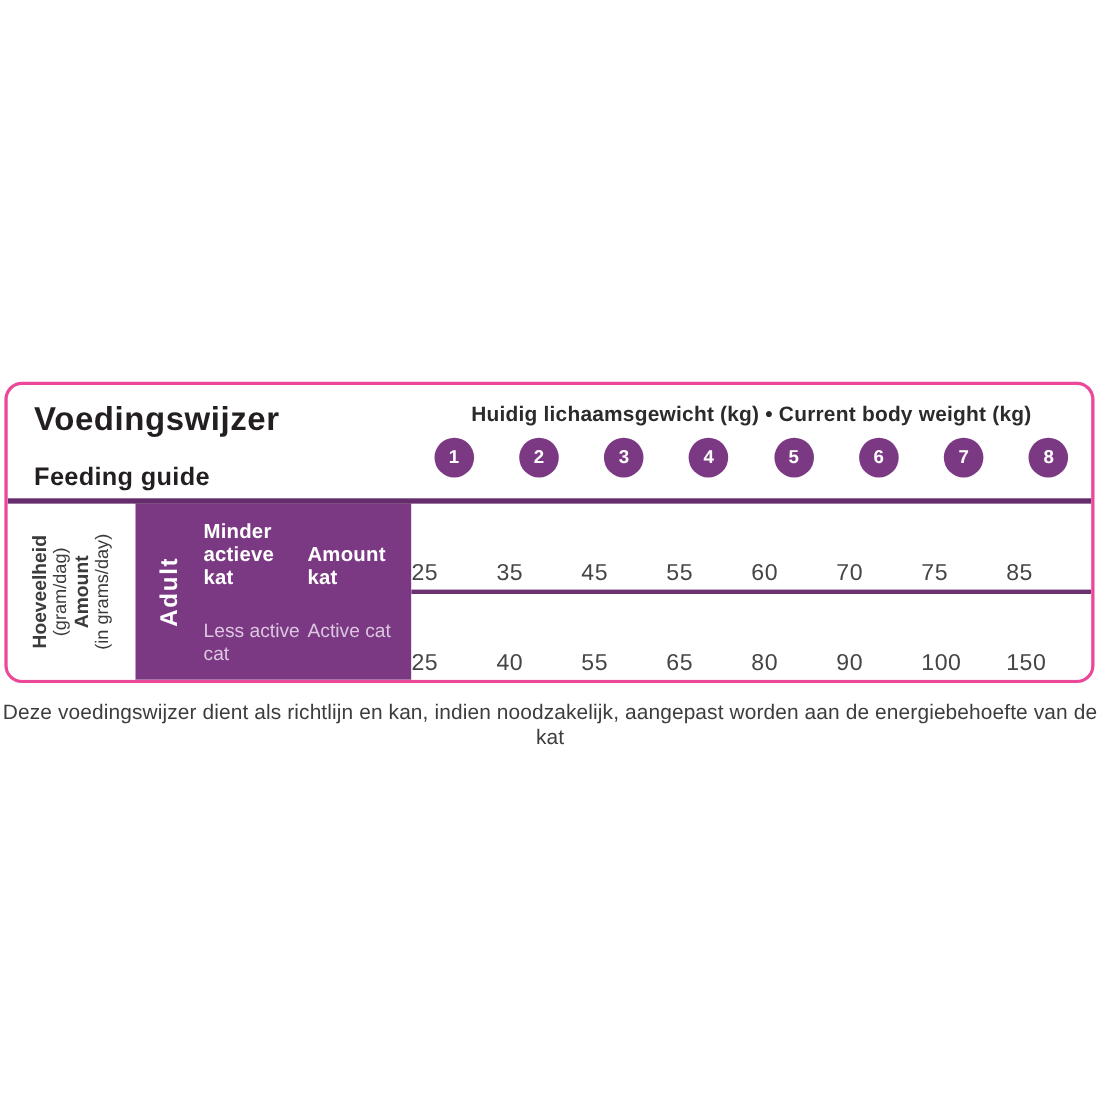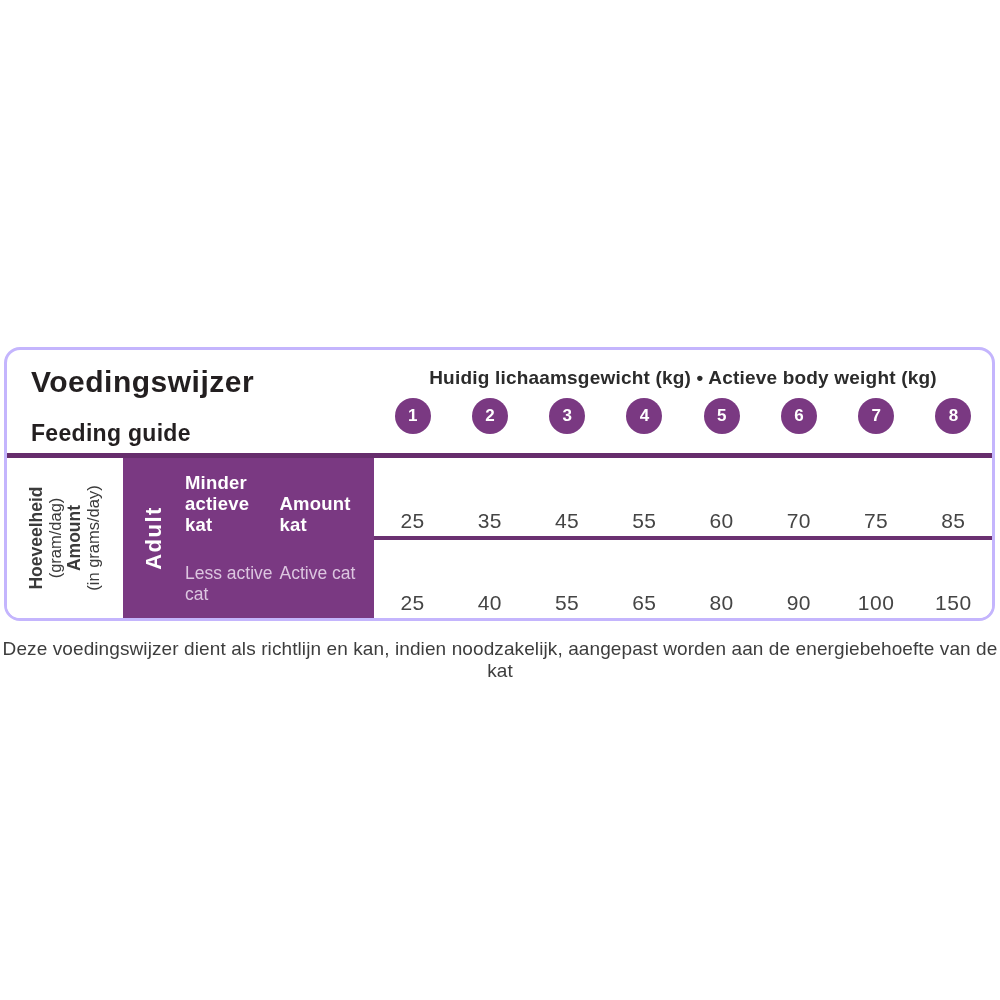--- a/index.html
+++ b/index.html
@@ -16,21 +16,21 @@
     overflow: hidden;
   }
   
   .card {
     position: absolute;
     left: 4px;
     top: 347px;
     width: 991px;
     height: 274px;
     box-sizing: border-box;
-    border: 3px solid #c4b5fd;
+    border: 3px solid #ec4899;
     border-radius: 16px;
     background: #ffffff;
     overflow: hidden;
     display: flex;
     flex-direction: column;
   }
   
   .card-header {
     height: 103px;
     display: flex;
@@ -173,21 +173,21 @@
     flex: 1;
     display: flex;
     flex-direction: column;
     background: #ffffff;
   }
   .data-row {
     flex: 1;
     display: grid;
     grid-template-columns: repeat(8, 1fr);
     align-items: center;
-    text-align: center;
+    text-align: left;
     font-size: 21px;
     color: #454545;
     letter-spacing: 0.5px;
     margin-top: 48px;
   }
   .purple-row-divider {
     height: 4px;
     flex: none;
     background: #6B3171;
   }
@@ -209,21 +209,21 @@
 <div class="canvas">
 
   <div class="card">
 
     <div class="card-header">
       <div class="title-block">
         <div class="title-nl">Voedingswijzer</div>
         <div class="title-en">Feeding guide</div>
       </div>
       <div class="weights-block">
-        <div class="weights-header">Huidig lichaamsgewicht (kg) • Actieve body weight (kg)</div>
+        <div class="weights-header">Huidig lichaamsgewicht (kg) • Current body weight (kg)</div>
         <div class="circles-row">
           <div class="weight-circle">1</div>
           <div class="weight-circle">2</div>
           <div class="weight-circle">3</div>
           <div class="weight-circle">4</div>
           <div class="weight-circle">5</div>
           <div class="weight-circle">6</div>
           <div class="weight-circle">7</div>
           <div class="weight-circle">8</div>
         </div>

